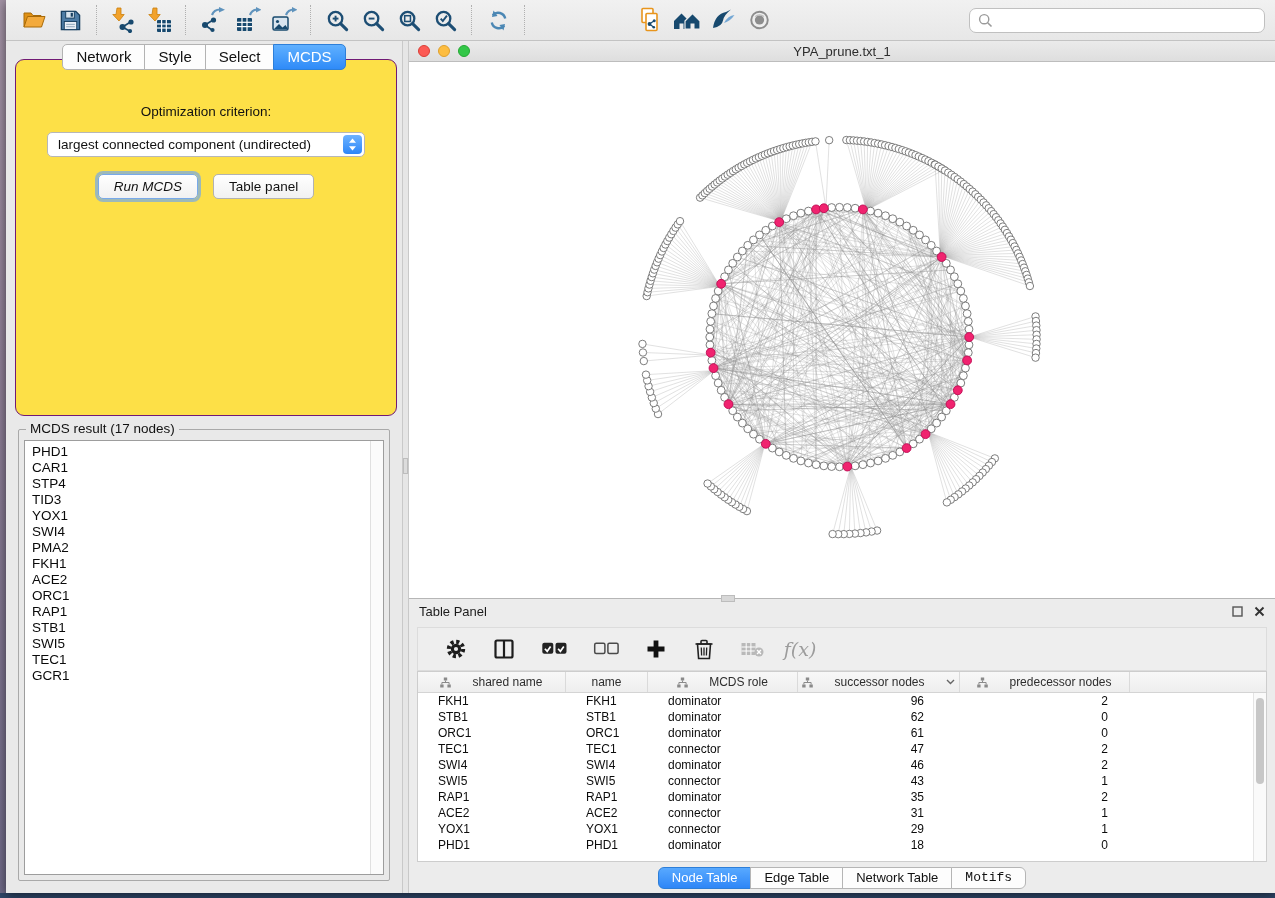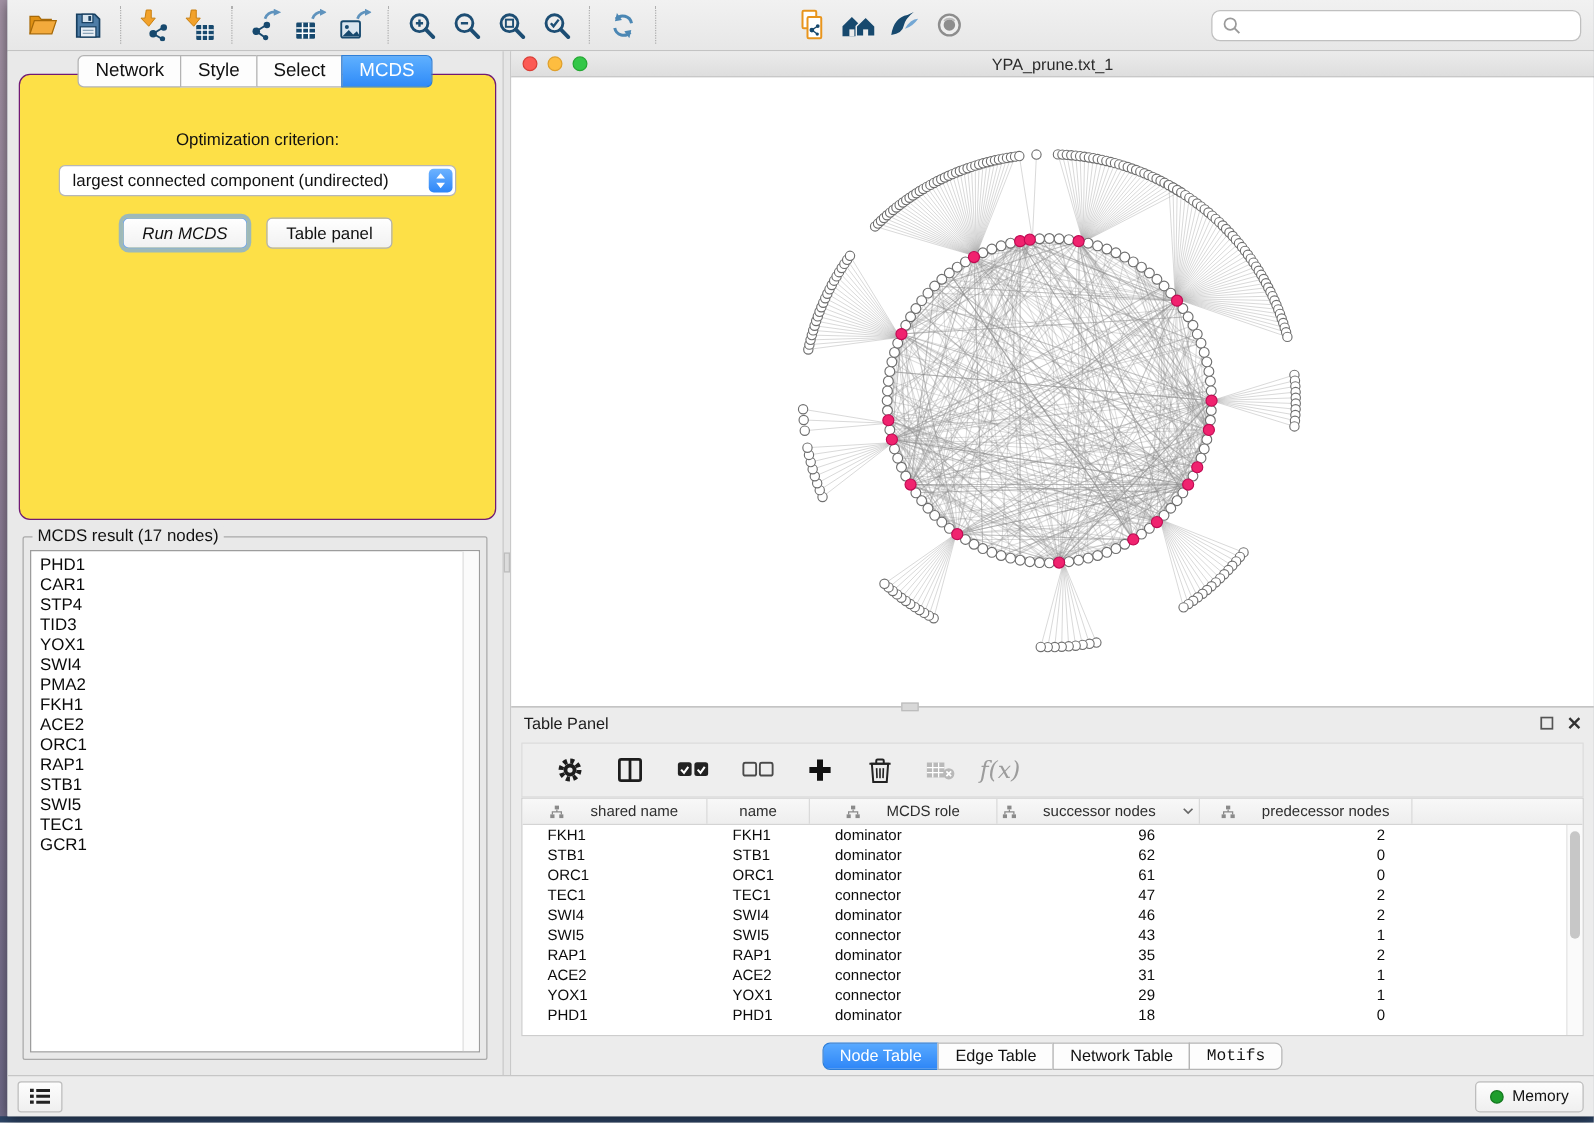--- a/index.html
+++ b/index.html
@@ -1561,33 +1561,13 @@
             <div class="tp-tab active">Node Table</div>
             <div class="tp-tab">Edge Table</div>
             <div class="tp-tab">Network Table</div>
             <div class="tp-tab">Motifs</div>
           </div>
       </div>
 
     </div>
   </div>
 
-  <div class="statusbar">
-    <button class="menu-btn">
-      <svg width="18" height="14" viewBox="0 0 18 14">
-          <g fill="#222">
-            <rect x="1" y="1" width="3" height="2.6"></rect>
-            <rect x="1" y="5.7" width="3" height="2.6"></rect>
-            <rect x="1" y="10.4" width="3" height="2.6"></rect>
-          </g>
-          <g stroke="#222" stroke-width="2.4">
-            <line x1="6" y1="2.3" x2="17" y2="2.3"></line>
-            <line x1="6" y1="7" x2="17" y2="7"></line>
-            <line x1="6" y1="11.7" x2="17" y2="11.7"></line>
-          </g>
-        </svg>
-    </button>
-    <button class="memory-btn">
-      <span class="dot"></span>
-      <span>Memory</span>
-    </button>
-  </div>
 </div>
 
 </body></html>

